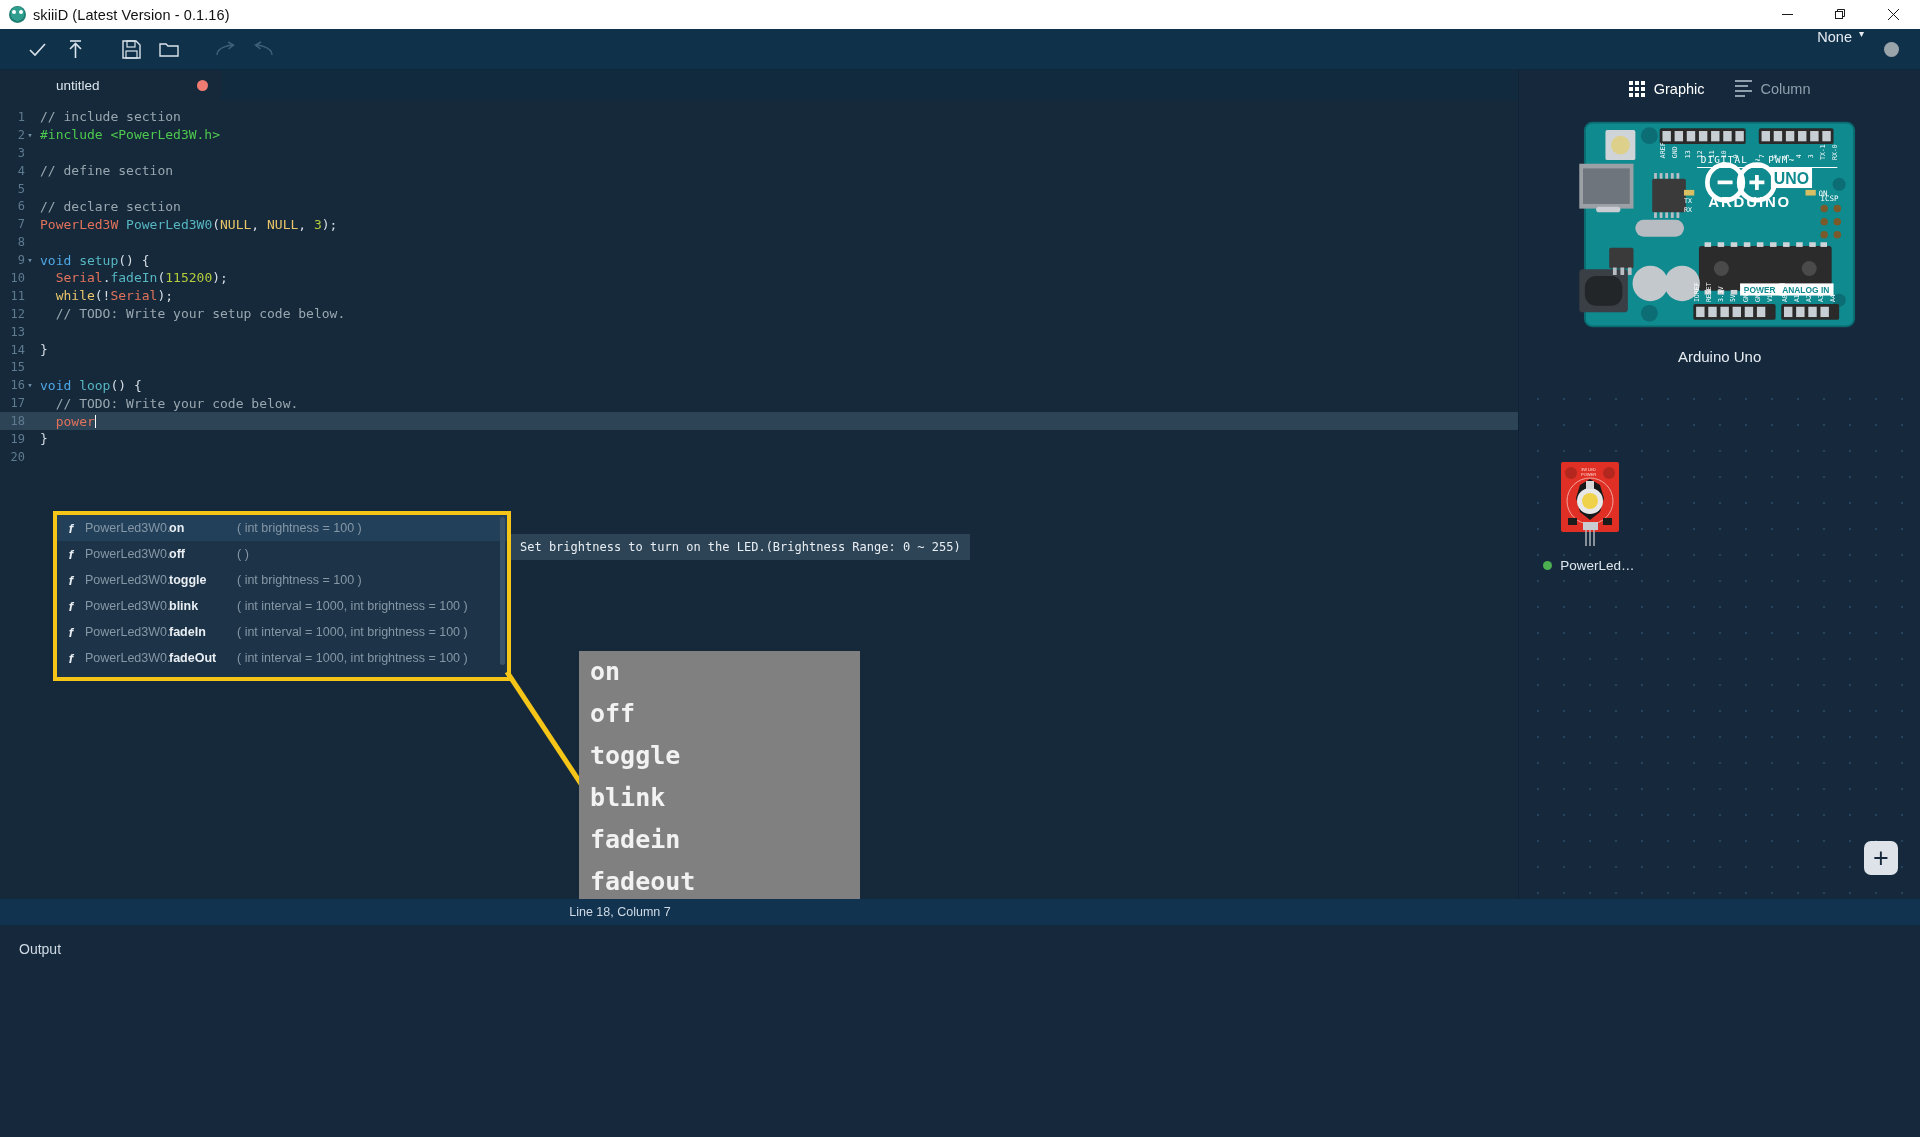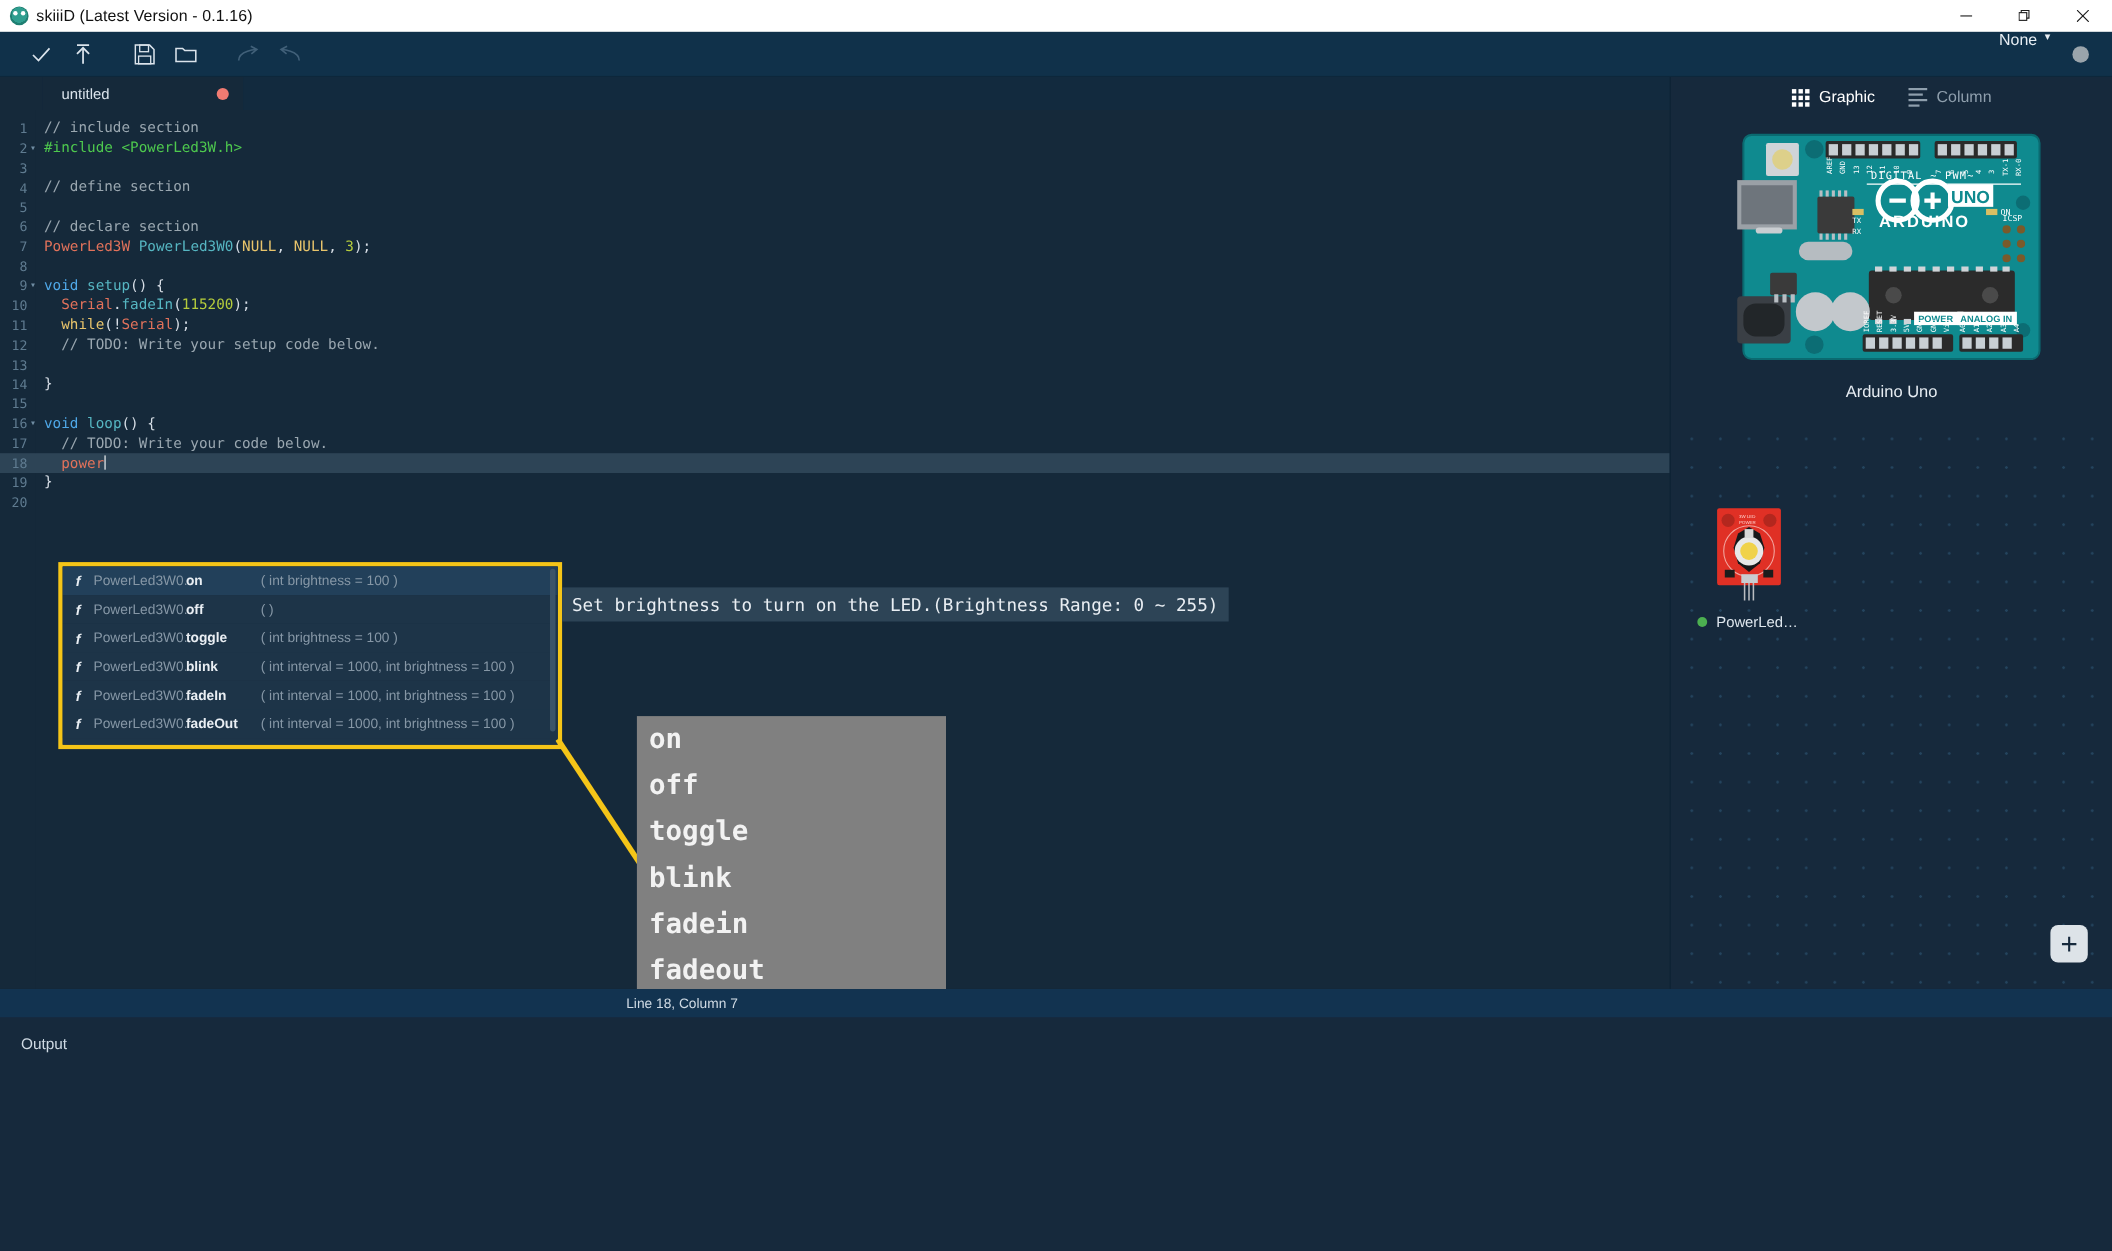--- a/index.html
+++ b/index.html
@@ -83,21 +83,21 @@
   .ac-row.sel{background:#22405a;}
   .ac-row:not(.sel){background:#1d3448;}
   .ac-f{width:28px;text-align:center;color:#e9eef3;font-weight:bold;font-style:italic;font-size:13px;}
   .ac-obj{color:#8697a6;width:84px;}
   .ac-name{color:#e9eef3;font-weight:bold;width:68px;}
   .ac-sig{color:#8697a6;}
   .ac-scroll{position:absolute;right:2px;top:2px;width:5px;height:148px;background:#3b5469;border-radius:3px;}
 
   
   .tooltip{position:absolute;left:511px;top:434px;background:#2d4456;color:#e9eef3;
-    font-size:16px;padding:6px 9px;white-space:nowrap;}
+    font-size:12px;padding:6px 9px;white-space:nowrap;}
 
   
   .callout{position:absolute;left:579px;top:551px;width:281px;height:258px;background:#808080;}
   .callout-item{color:#f2f2f2;font-size:25px;font-weight:bold;margin-left:11px;line-height:42px;}
   .leader{position:absolute;left:505px;top:570px;width:90px;height:140px;pointer-events:none;}
 
   
   .rp-tabs{height:37px;display:flex;align-items:center;justify-content:center;gap:30px;}
   .rp-tab{display:flex;align-items:center;gap:9px;font-size:14.5px;}
   .rp-tab.active{color:#ffffff;}

